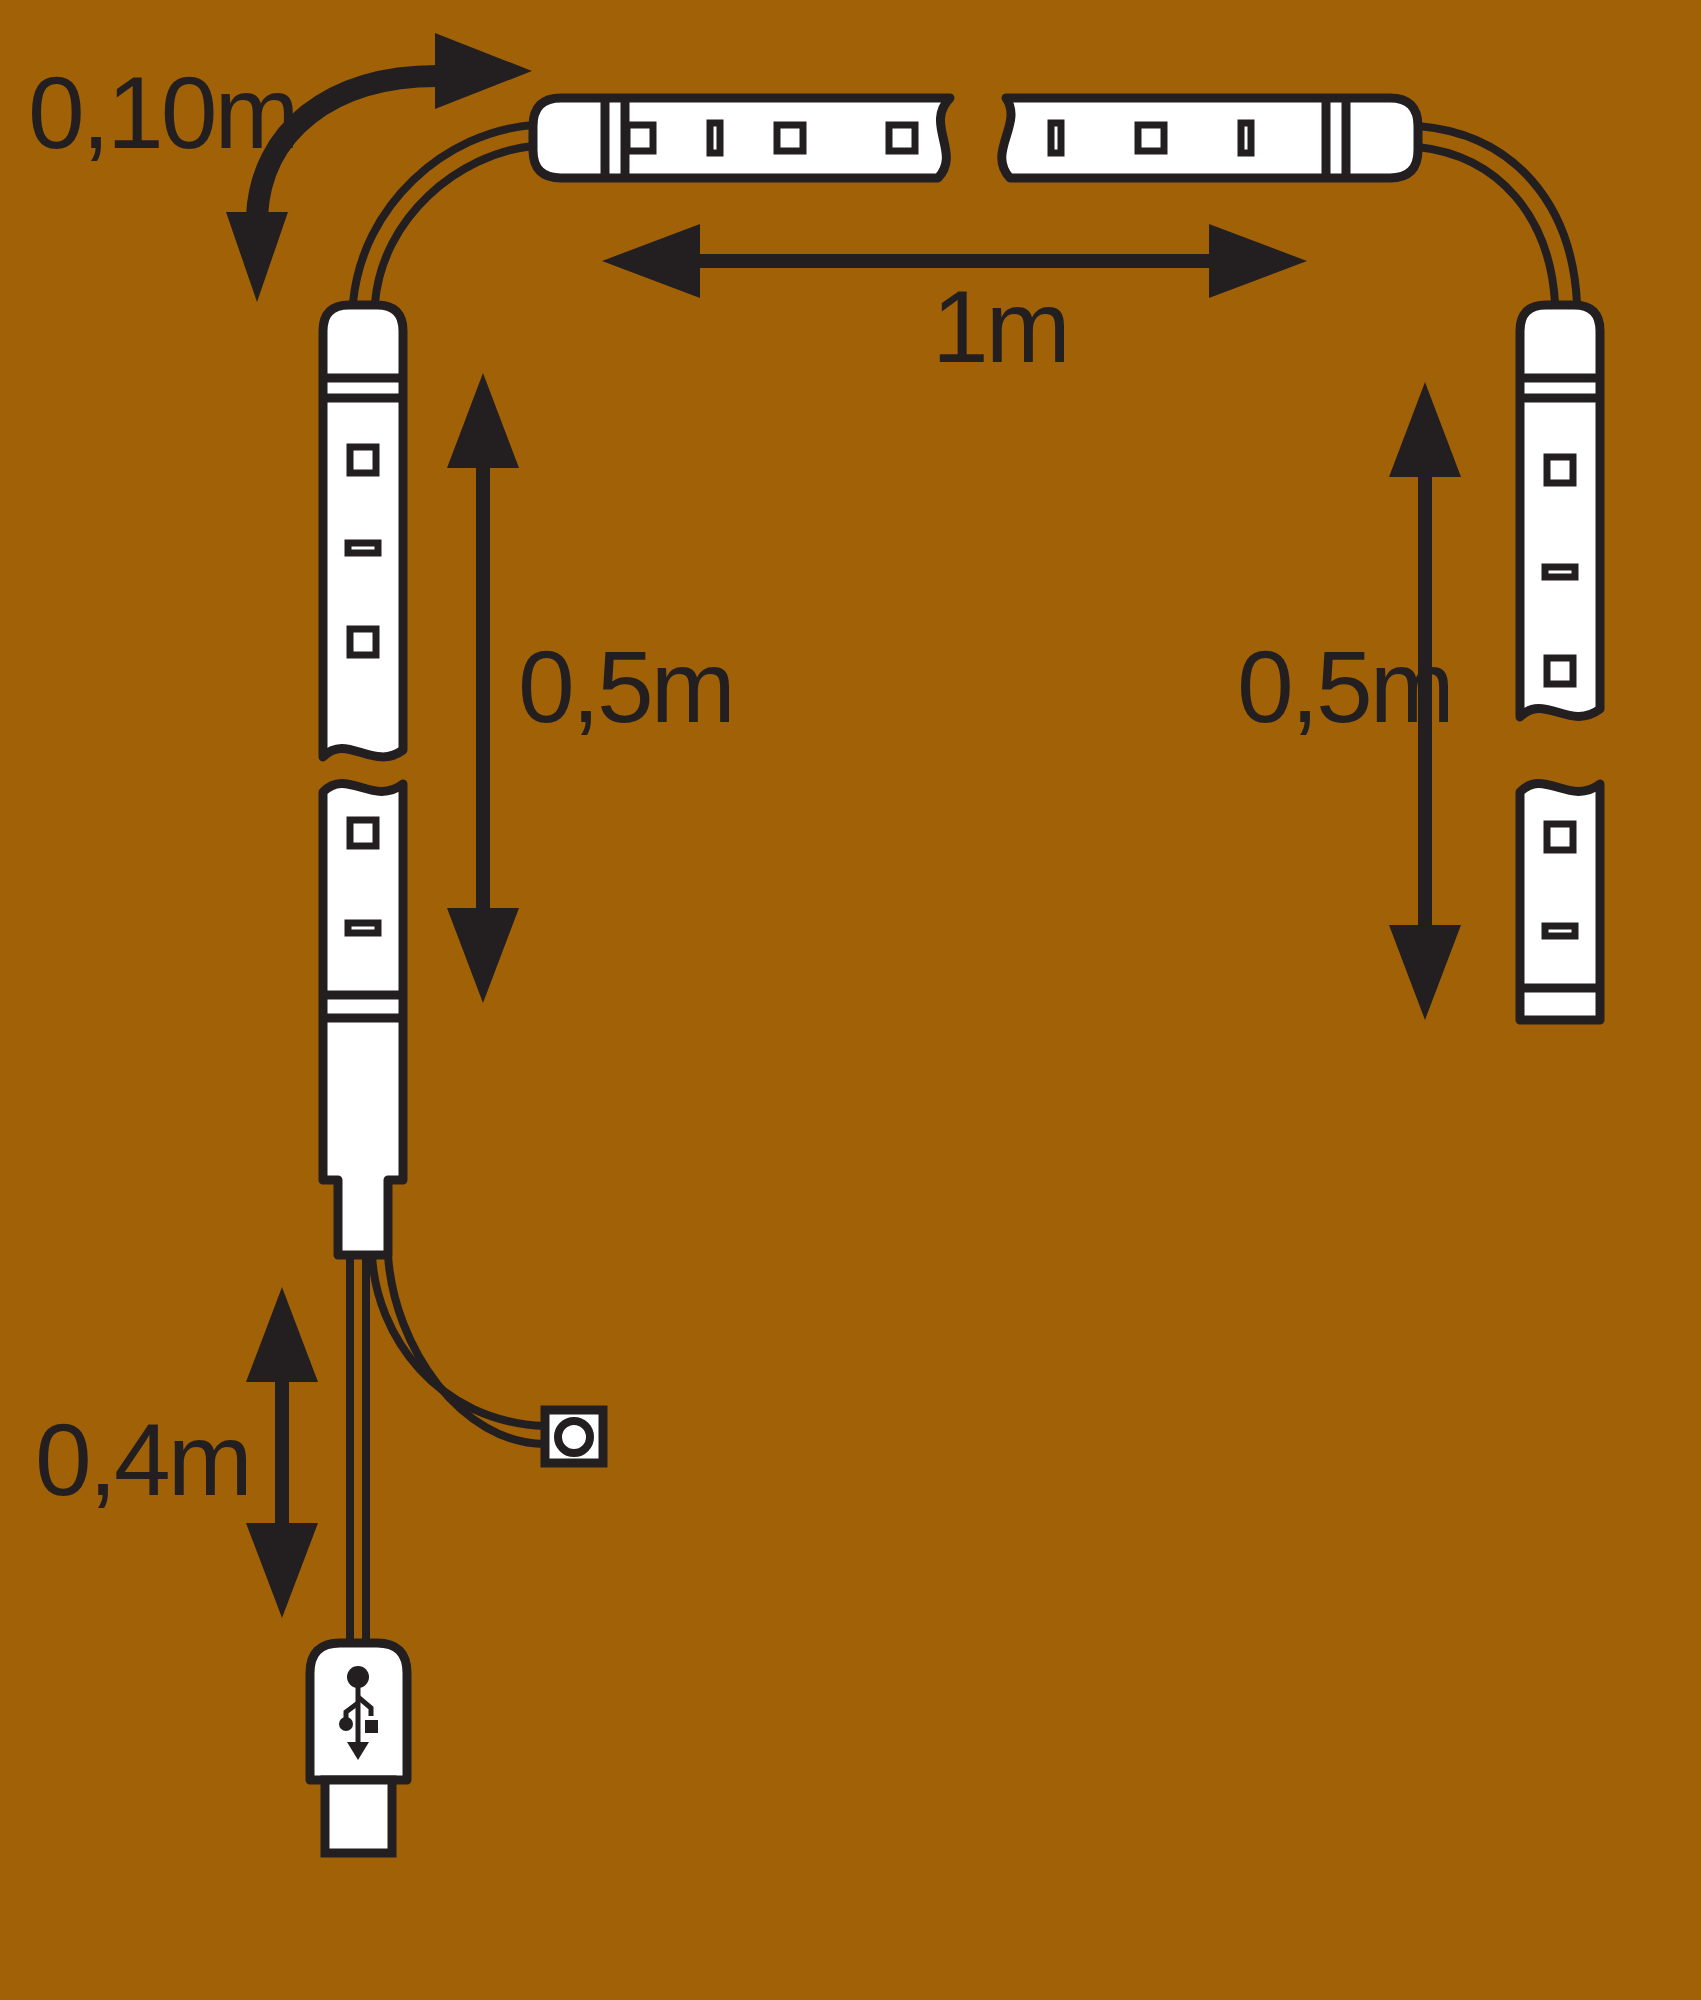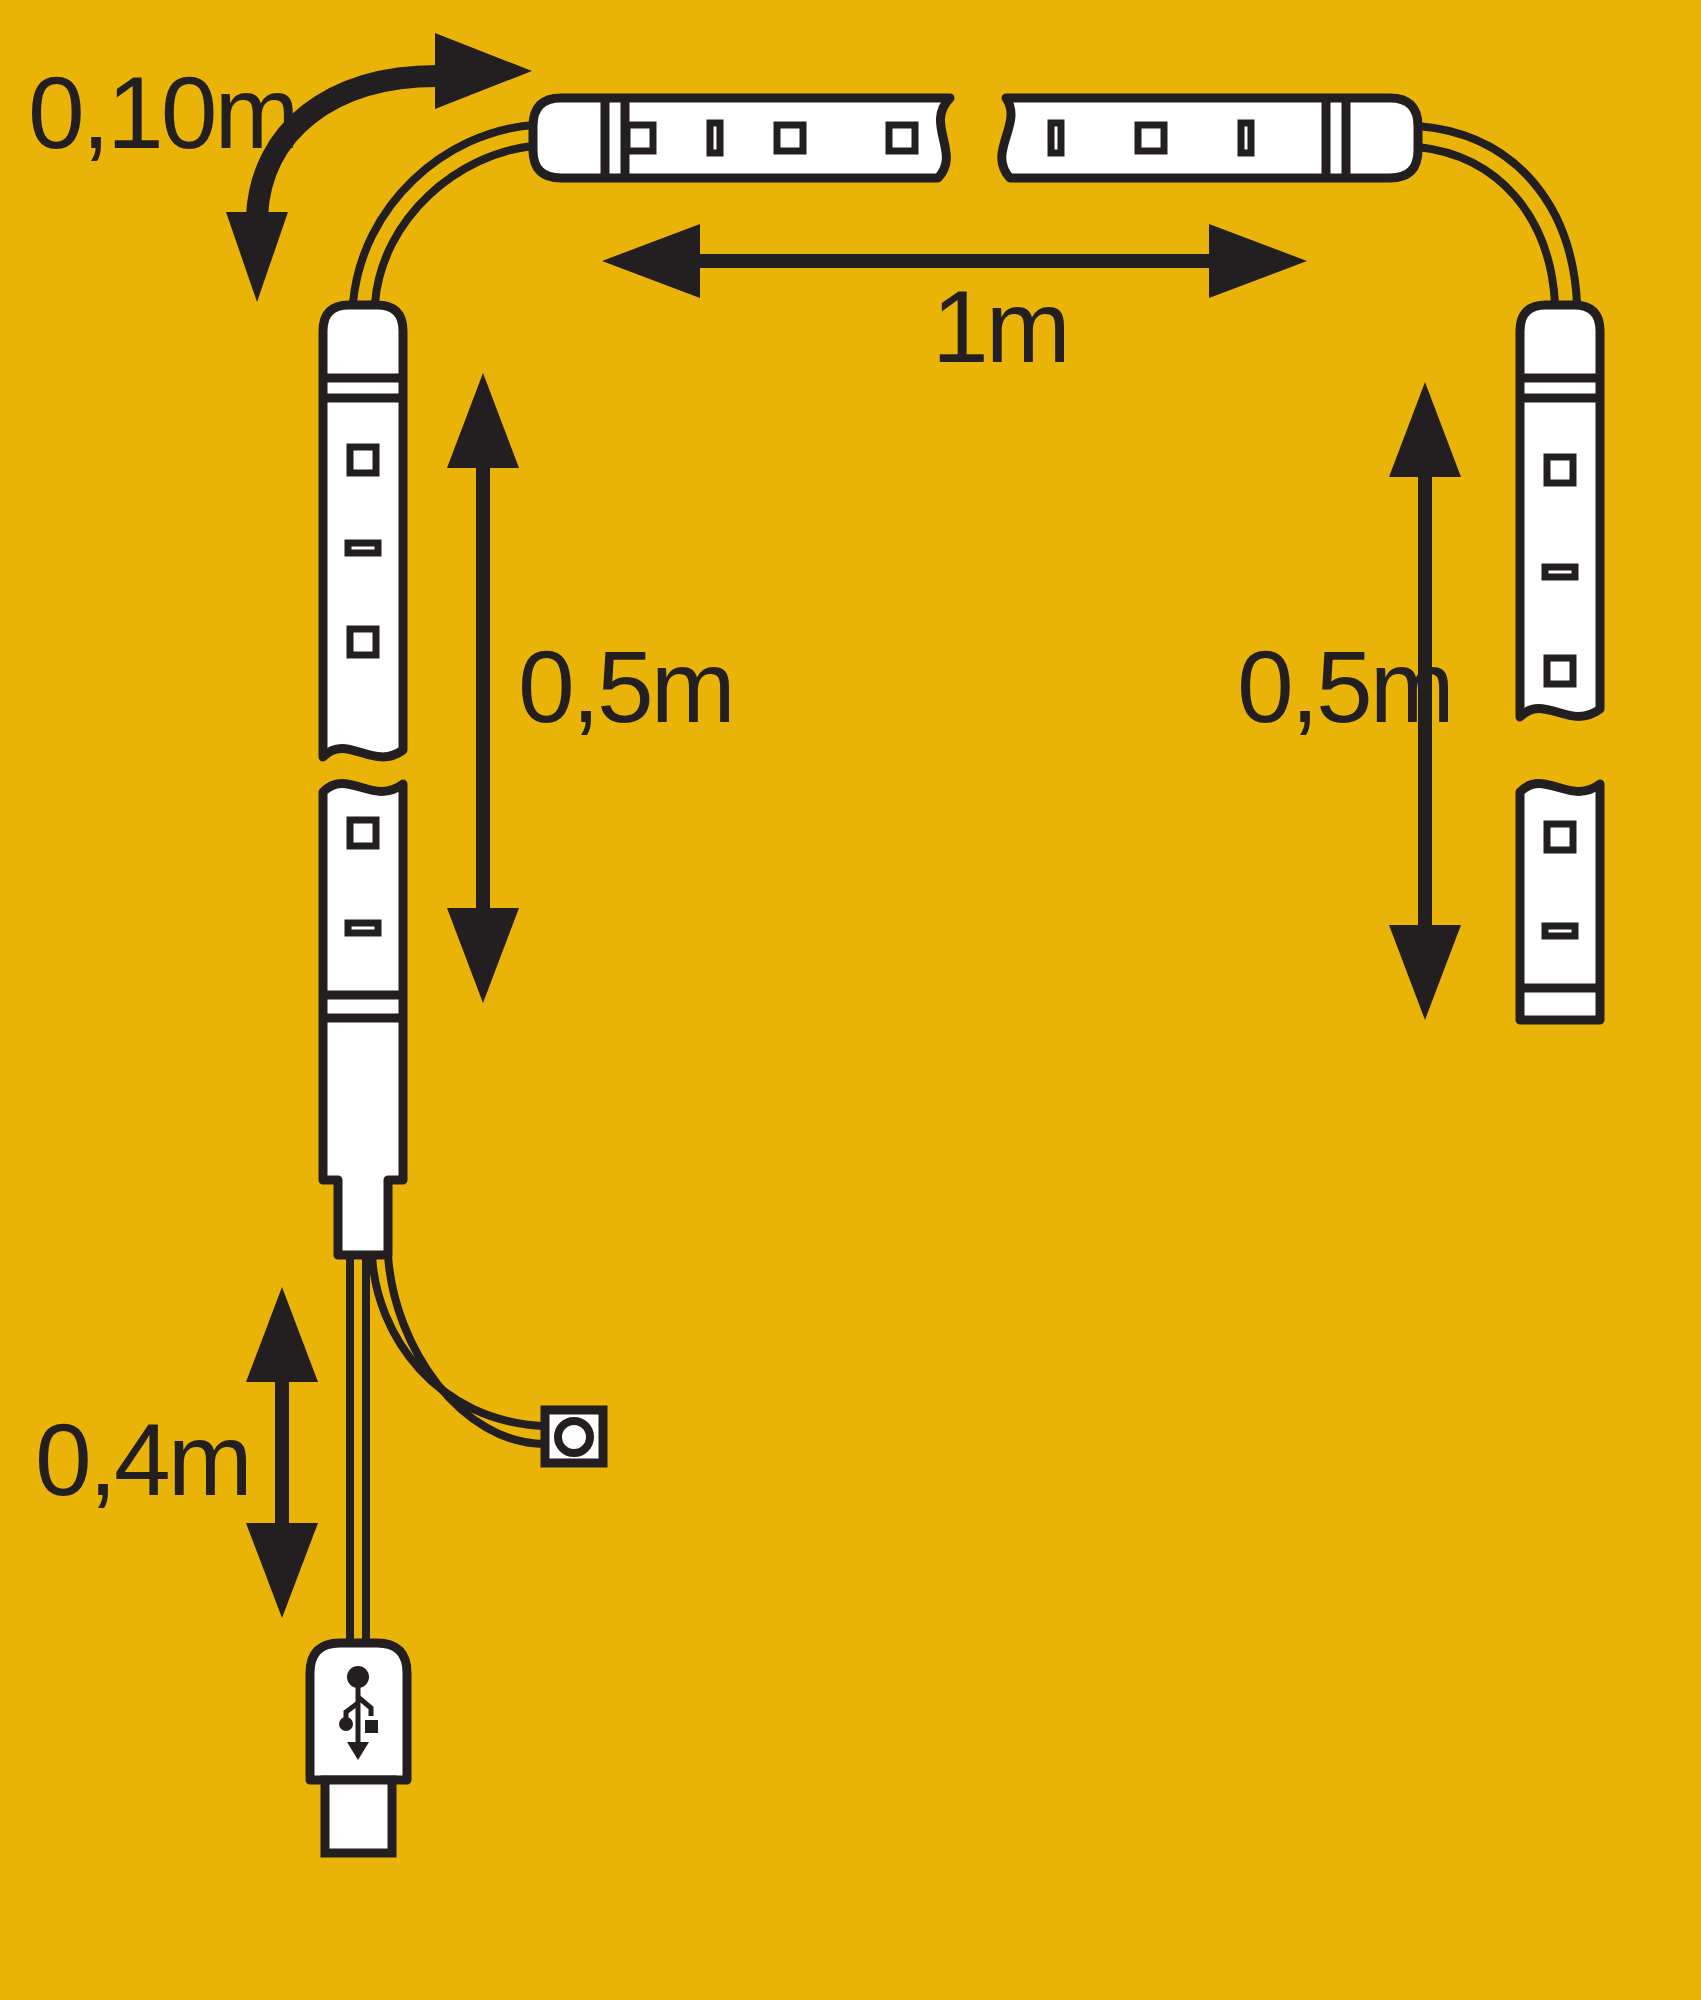--- a/index.html
+++ b/index.html
@@ -1,19 +1,19 @@
 <!DOCTYPE html>
 <html><head>
 <meta charset="utf-8">
 <style>
   html,body{margin:0;padding:0;background:#ffffff;}
   .stage{
     position:relative;
     width:1701px;height:2000px;
-    background:#eab308;
+    background:#a16207;
     font-family:"Liberation Sans", sans-serif;
     overflow:hidden;
   }
   svg{position:absolute;left:0;top:0;}
   .outline{fill:#ffffff;stroke:#231f20;stroke-width:9;stroke-linejoin:round;}
   .led{fill:none;stroke:#231f20;stroke-width:7;}
   .divider{stroke:#231f20;stroke-width:9;}
   .cable{fill:none;stroke:#231f20;stroke-width:8;}
   .dimshaft{stroke:#231f20;stroke-width:14;}
   .dimhead{fill:#231f20;stroke:none;}

